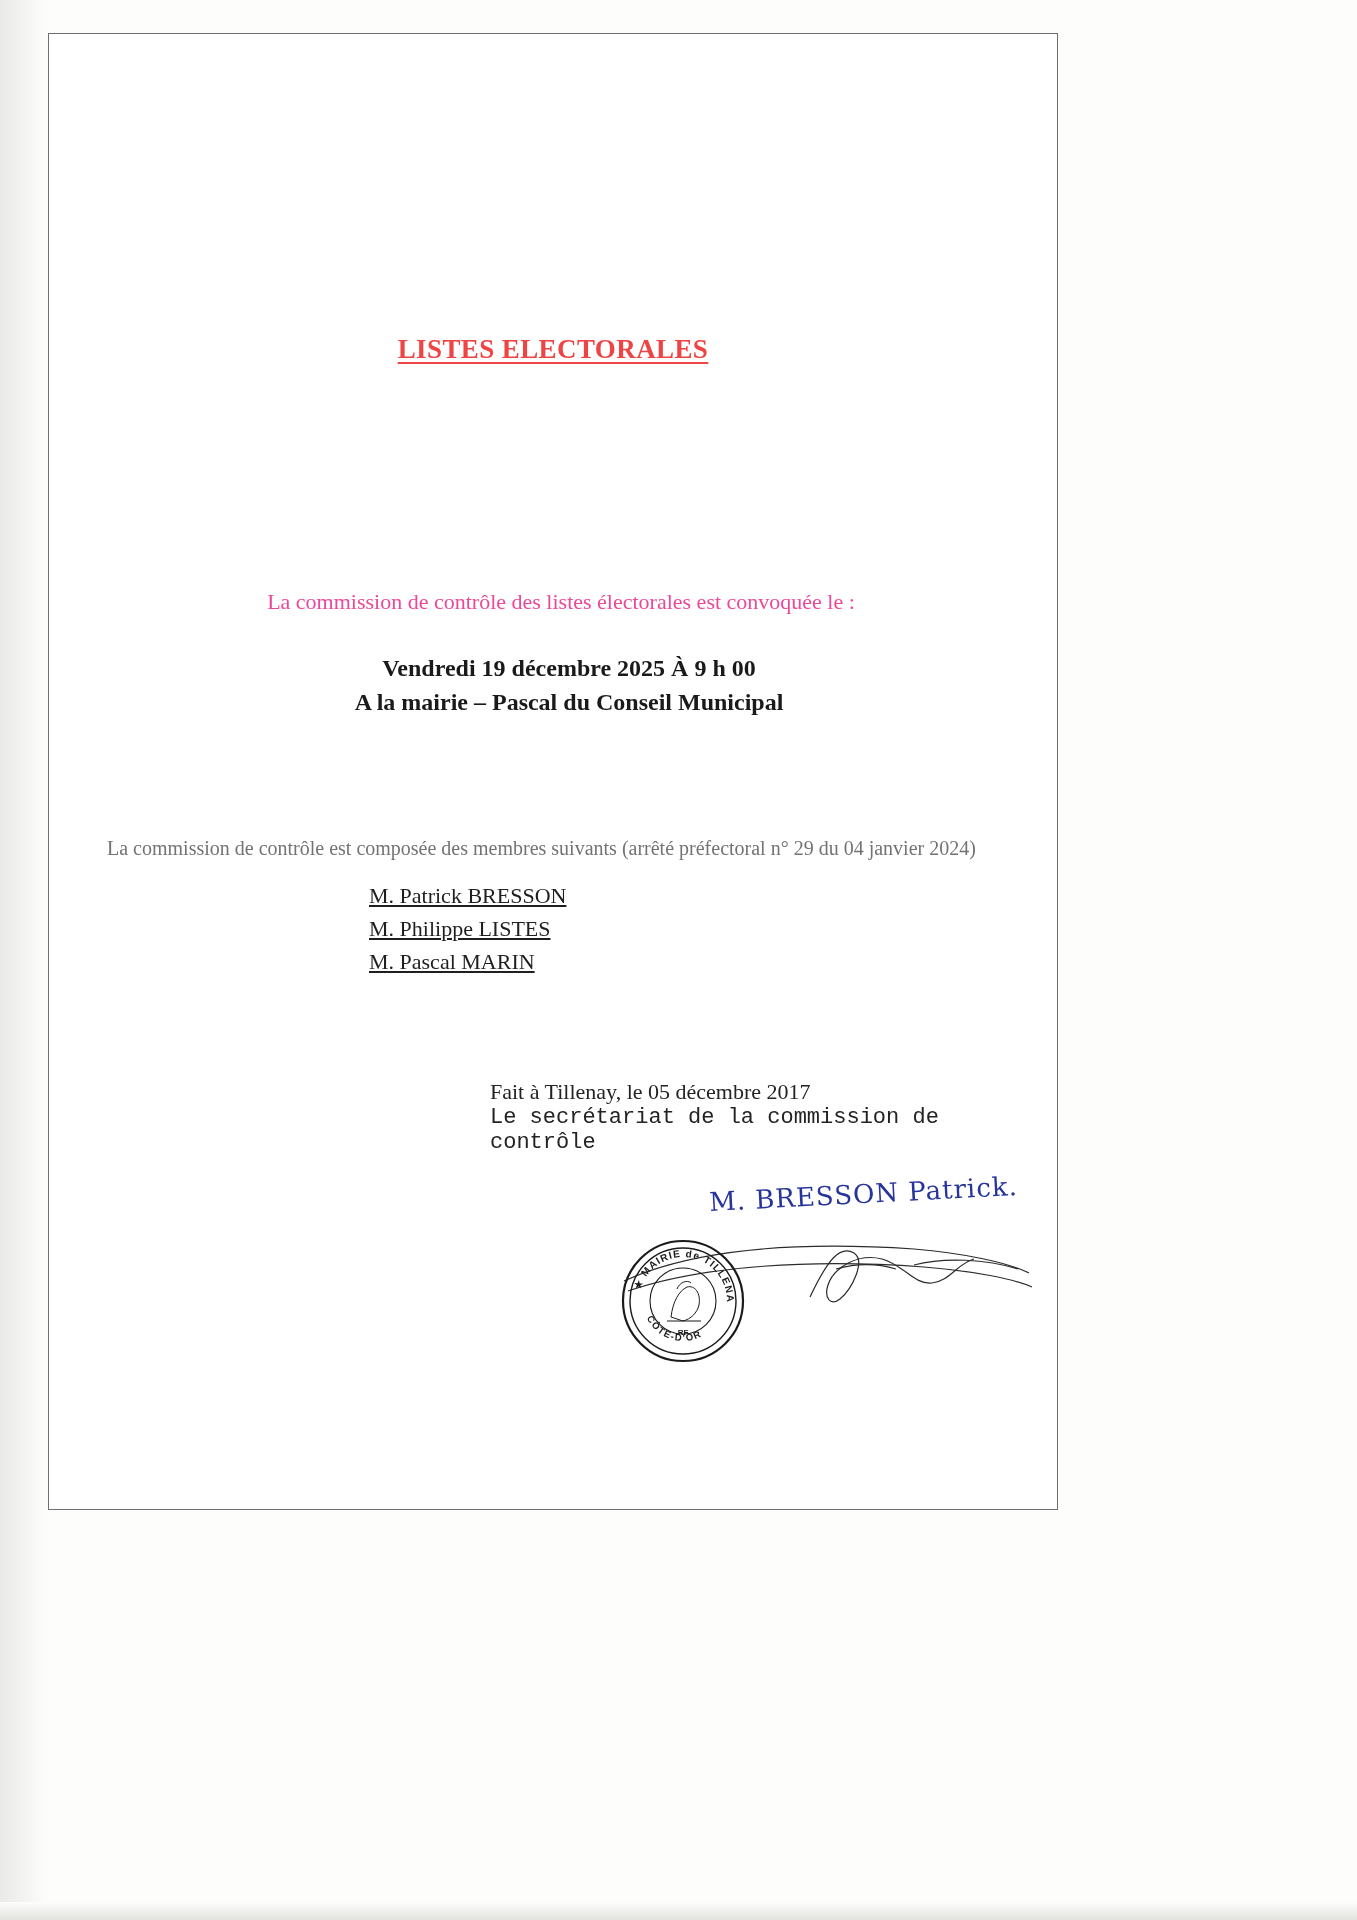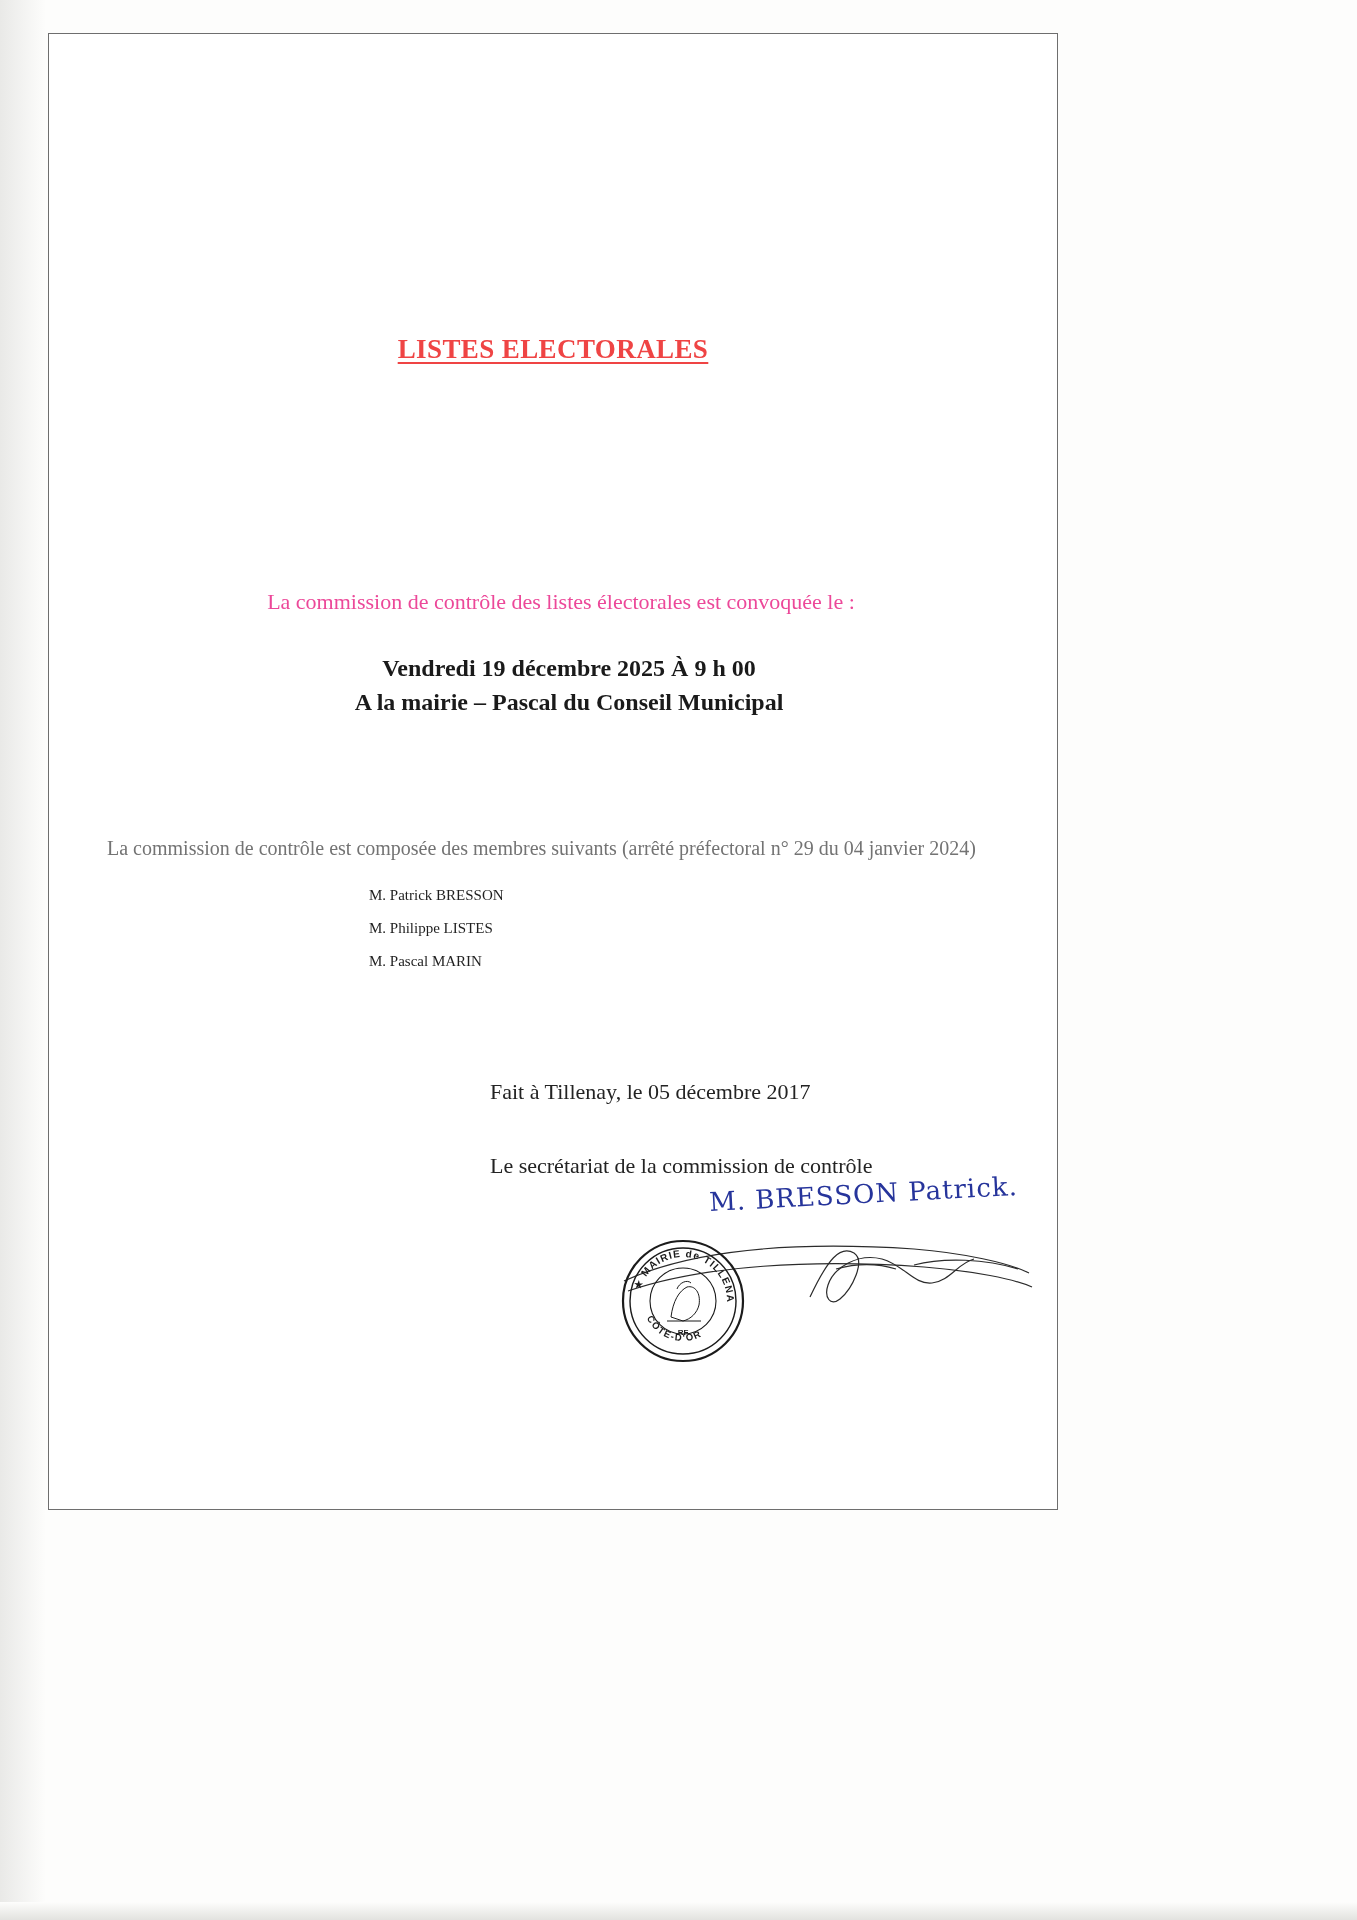--- a/index.html
+++ b/index.html
@@ -113,44 +113,45 @@
     line-height: 32px;
     color: #737373;
     margin-top: 48px;
   }
 
   
   .members {
     position: absolute;
     left: 320px;
     top: 845px;
-    font-size: 15px;
+    font-size: 22px;
     line-height: 33px;
     color: #1f1f1f;
+    text-decoration: underline;
   }
   .member-line {
     white-space: nowrap;
   }
 
   
   .closing {
     position: absolute;
     right: 55px;
     top: 1045px;
     width: 520px;
     text-align: left;
     font-size: 22px;
     color: #232323;
   }
   .closing .place-date {
     margin-left: 8px;
   }
   .closing .secretariat {
-    margin-top: 48px;
     margin-left: 8px;
+    font-family: Liberation Mono, monospace;
   }
 
   
   .handwriting {
     position: absolute;
     left: 660px;
     top: 1145px;
     font-family: "DejaVu Serif", serif;
     font-size: 26px;
     color: #26349b;

